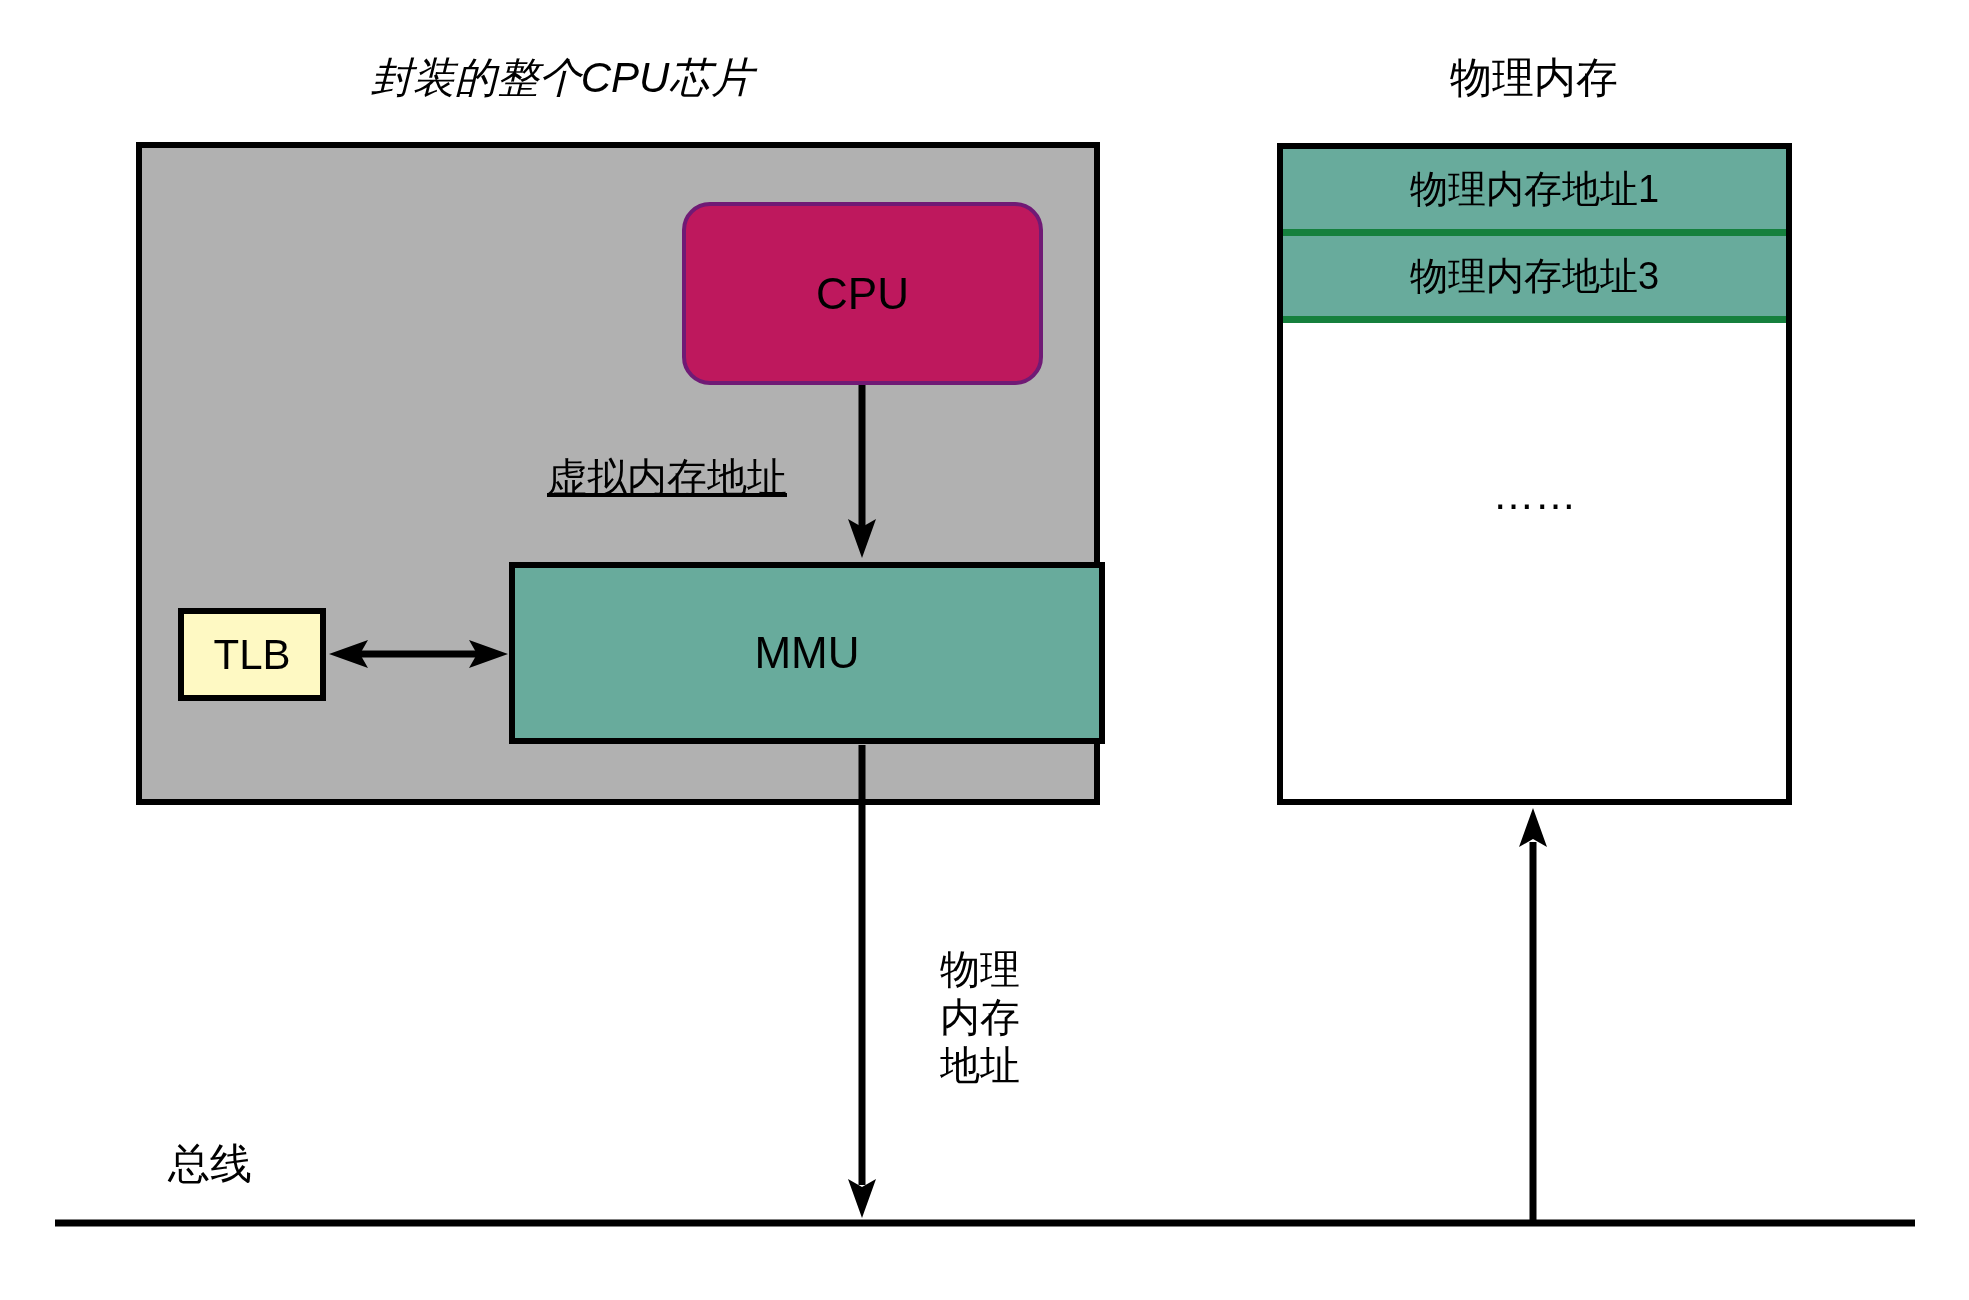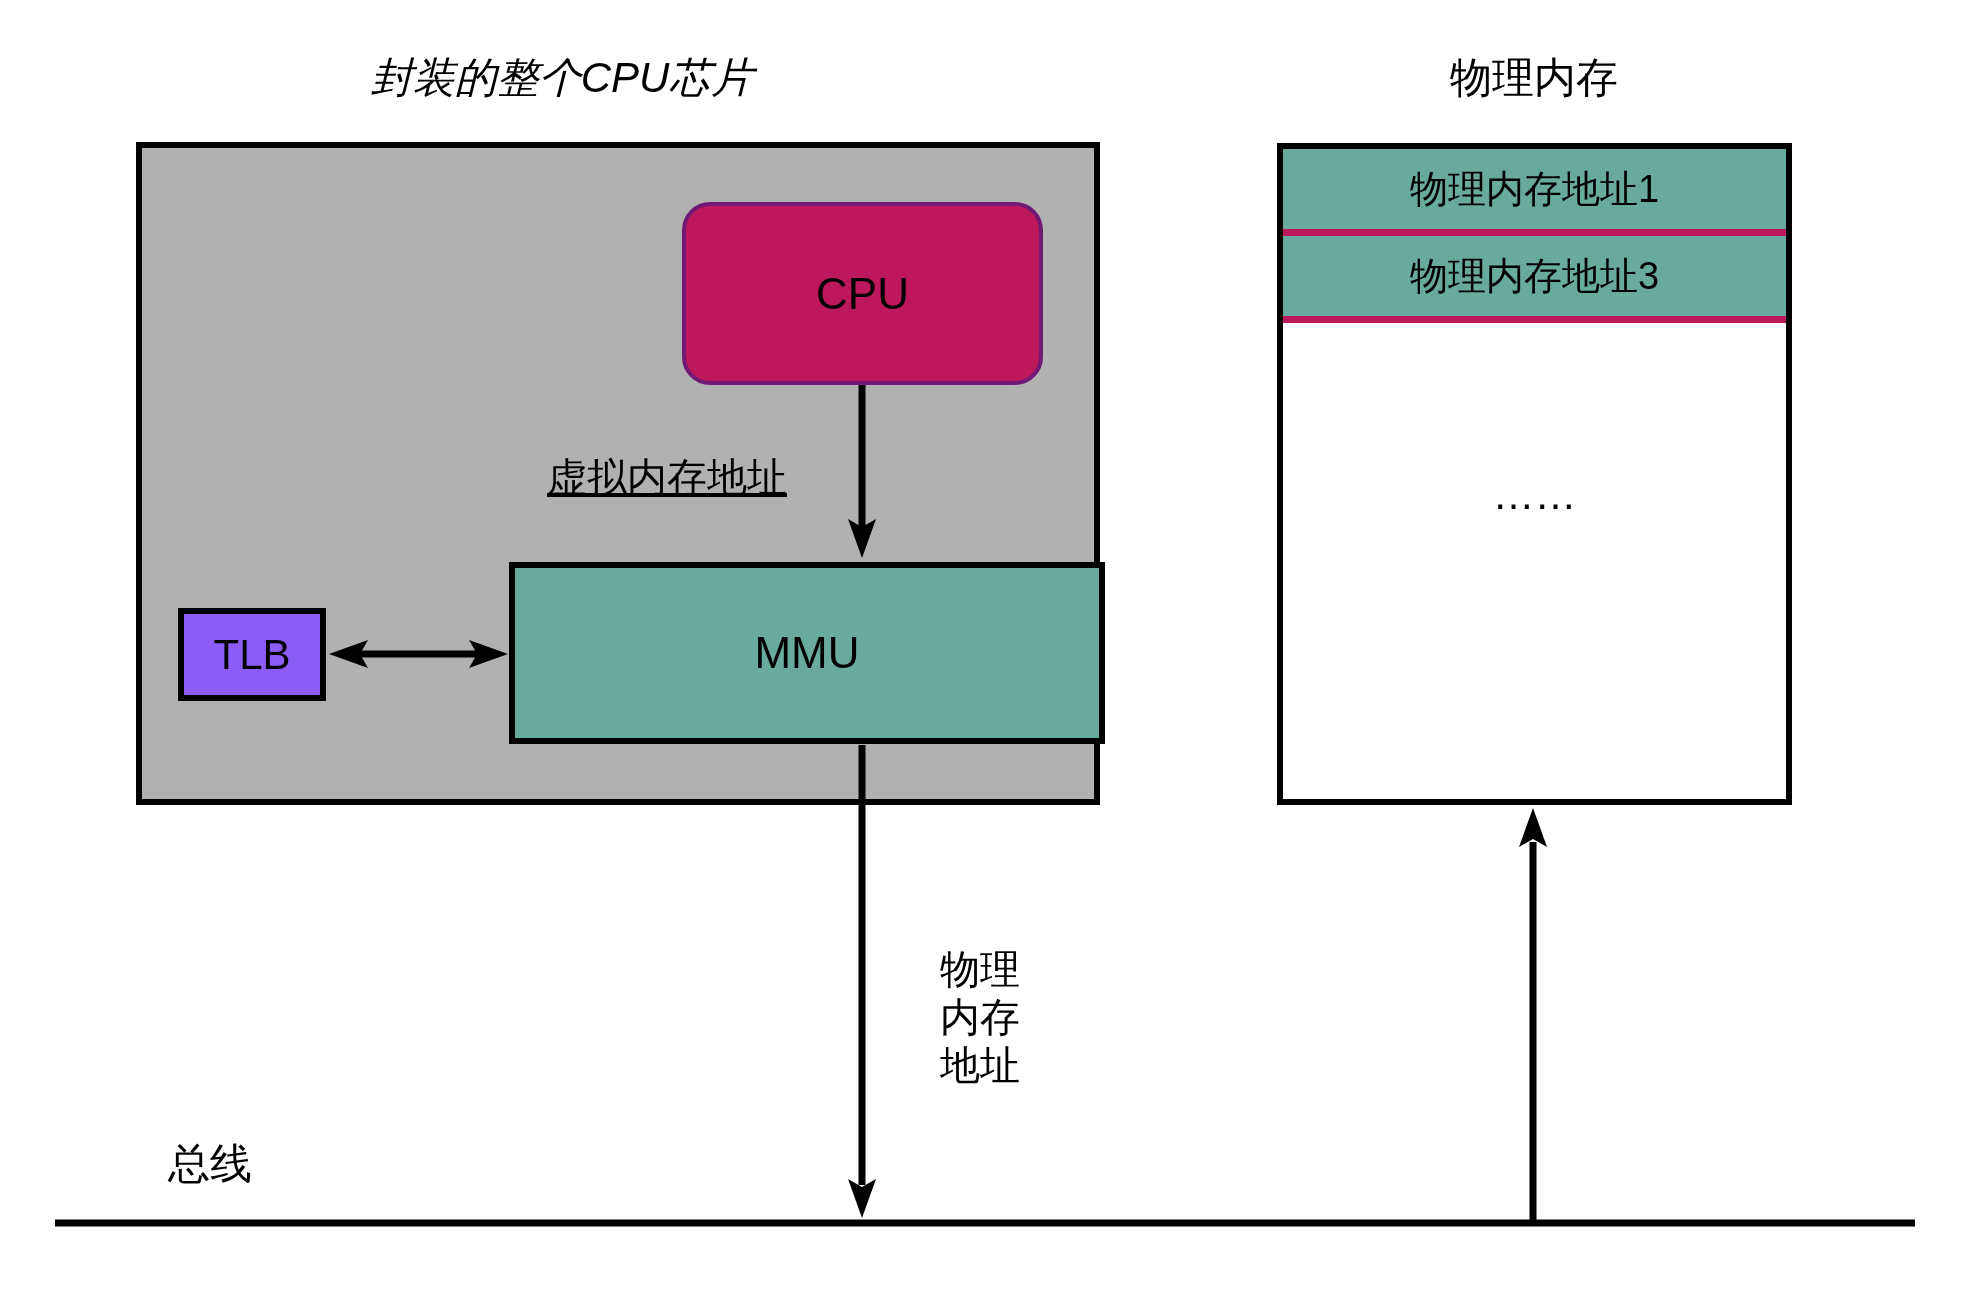--- a/index.html
+++ b/index.html
@@ -36,21 +36,21 @@
   }
   .mmu-box {
     left: 509px; top: 562px; width: 596px; height: 182px;
     background: #68ab9c;
     border: 6px solid #000;
     display: flex; align-items: center; justify-content: center;
     font-size: 44px;
   }
   .tlb-box {
     left: 178px; top: 608px; width: 148px; height: 93px;
-    background: #8b5cf6;
+    background: #fef9c3;
     border: 6px solid #000;
     display: flex; align-items: center; justify-content: center;
     font-size: 42px;
   }
   .virtual-addr-label {
     left: 517px; top: 452px; width: 300px; height: 50px;
     font-size: 40px; line-height: 50px; text-align: center;
     white-space: nowrap;
     text-decoration: underline;
   }
@@ -65,21 +65,21 @@
   }
 
   .memory-box {
     left: 1277px; top: 143px; width: 515px; height: 662px;
     background: #ffffff;
     border: 6px solid #000;
   }
   .memory-row {
     height: 80px;
     background: #68ab9c;
-    border-bottom: 7px solid #be185d;
+    border-bottom: 7px solid #15803d;
     display: flex; align-items: center; justify-content: center;
     font-size: 38px;
     white-space: nowrap;
   }
   .memory-ellipsis {
     left: 1277px; top: 465px; width: 515px;
     font-size: 42px; line-height: 60px; text-align: center;
   }
 
   .connector-layer {

